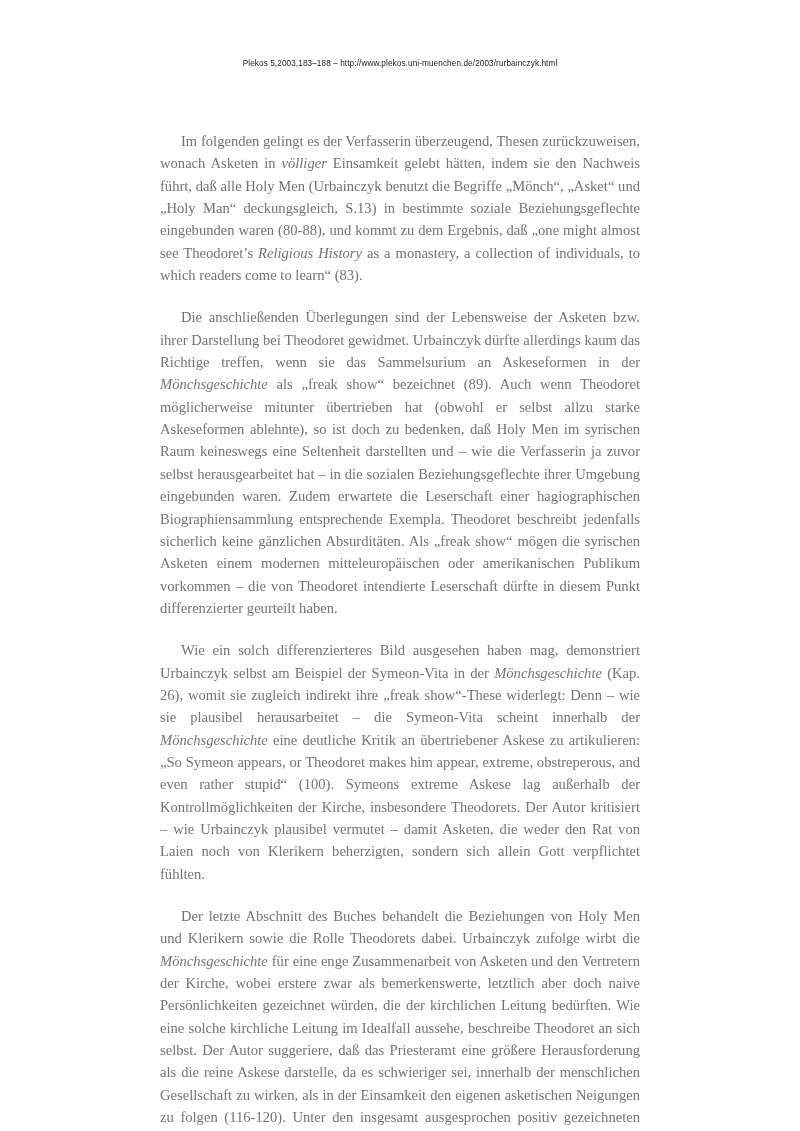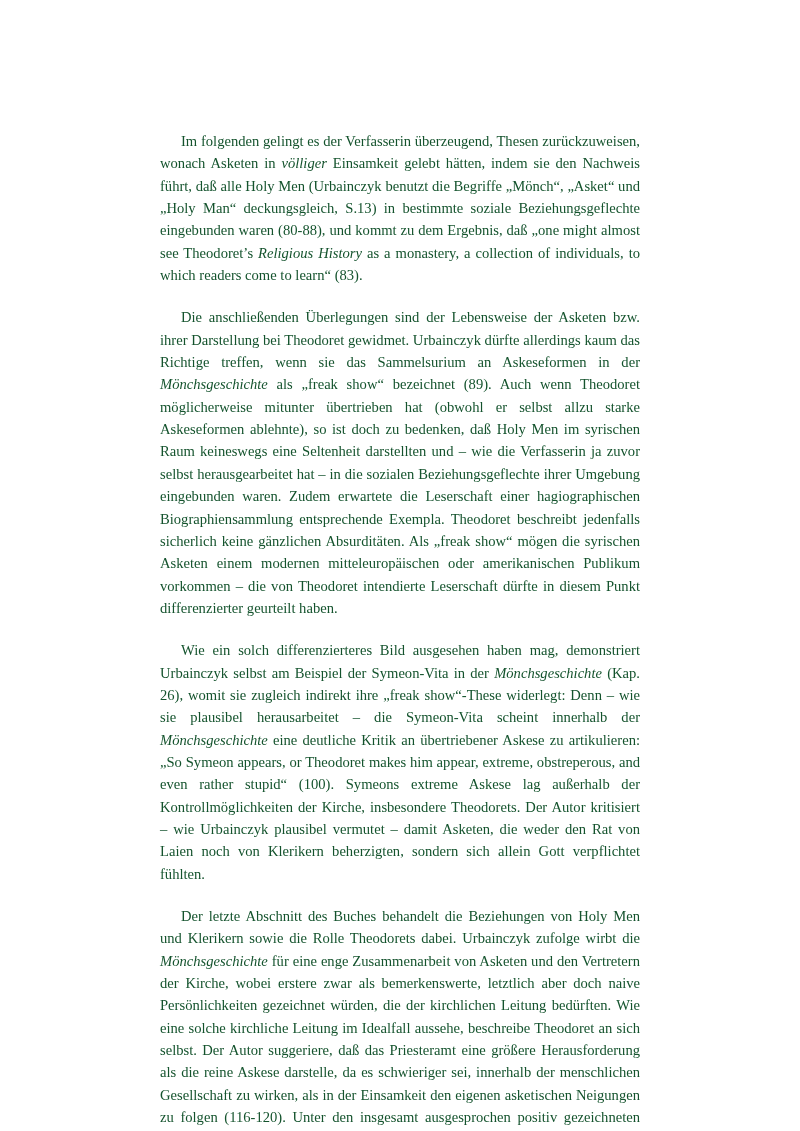--- a/index.html
+++ b/index.html
@@ -42,36 +42,37 @@
     top: 130px;
     width: 480px;
   }
   .para {
     margin: 0 0 20px 0;
     font-size: 14.6px;
     line-height: 22.35px;
     text-align: justify;
     text-justify: inter-word;
     text-indent: 21px;
-    color: #14532d;
+    color: #737373;
     hyphens: none;
     -webkit-hyphens: none;
   }
   .para:last-child {
     margin-bottom: 0;
   }
   .it {
     font-style: italic;
   }
 </style>
 </head>
 <body>
 
 <div class="page">
 
+  <div class="running-header">Plekos 5,2003,183–188 – http://www.plekos.uni-muenchen.de/2003/rurbainczyk.html</div>
 
   <div class="body-column">
       <p class="para">Im folgenden gelingt es der Verfasserin überzeugend, Thesen zurückzuweisen, wonach Asketen in <span class="it">völliger</span> Einsamkeit gelebt hätten, indem sie den Nachweis führt, daß alle Holy Men (Urbainczyk benutzt die Begriffe „Mönch“, „Asket“ und „Holy Man“ deckungsgleich, S.13) in bestimmte soziale Beziehungsgeflechte eingebunden waren (80-88), und kommt zu dem Ergebnis, daß „one might almost see Theodoret’s <span class="it">Religious History</span> as a monastery, a collection of individuals, to which readers come to learn“ (83).</p>
       <p class="para">Die anschließenden Überlegungen sind der Lebensweise der Asketen bzw. ihrer Darstellung bei Theodoret gewidmet. Urbainczyk dürfte allerdings kaum das Richtige treffen, wenn sie das Sammelsurium an Askeseformen in der <span class="it">Mönchsgeschichte</span> als „freak show“ bezeichnet (89). Auch wenn Theodoret möglicherweise mitunter übertrieben hat (obwohl er selbst allzu starke Askeseformen ablehnte), so ist doch zu bedenken, daß Holy Men im syrischen Raum keineswegs eine Seltenheit darstellten und – wie die Verfasserin ja zuvor selbst herausgearbeitet hat – in die sozialen Beziehungsgeflechte ihrer Umgebung eingebunden waren. Zudem erwartete die Leserschaft einer hagiographischen Biographiensammlung entsprechende Exempla. Theodoret beschreibt jedenfalls sicherlich keine gänzlichen Absurditäten. Als „freak show“ mögen die syrischen Asketen einem modernen mitteleuropäischen oder amerikanischen Publikum vorkommen – die von Theodoret intendierte Leserschaft dürfte in diesem Punkt differenzierter geurteilt haben.</p>
       <p class="para">Wie ein solch differenzierteres Bild ausgesehen haben mag, demonstriert Urbainczyk selbst am Beispiel der Symeon-Vita in der <span class="it">Mönchsgeschichte</span> (Kap. 26), womit sie zugleich indirekt ihre „freak show“-These widerlegt: Denn – wie sie plausibel herausarbeitet – die Symeon-Vita scheint innerhalb der <span class="it">Mönchsgeschichte</span> eine deutliche Kritik an übertriebener Askese zu artikulieren: „So Symeon appears, or Theodoret makes him appear, extreme, obstreperous, and even rather stupid“ (100). Symeons extreme Askese lag außerhalb der Kontrollmöglichkeiten der Kirche, insbesondere Theodorets. Der Autor kritisiert – wie Urbainczyk plausibel vermutet – damit Asketen, die weder den Rat von Laien noch von Klerikern beherzigten, sondern sich allein Gott verpflichtet fühlten.</p>
       <p class="para">Der letzte Abschnitt des Buches behandelt die Beziehungen von Holy Men und Klerikern sowie die Rolle Theodorets dabei. Urbainczyk zufolge wirbt die <span class="it">Mönchsgeschichte</span> für eine enge Zusammenarbeit von Asketen und den Vertretern der Kirche, wobei erstere zwar als bemerkenswerte, letztlich aber doch naive Persönlichkeiten gezeichnet würden, die der kirchlichen Leitung bedürften. Wie eine solche kirchliche Leitung im Idealfall aussehe, beschreibe Theodoret an sich selbst. Der Autor suggeriere, daß das Priesteramt eine größere Herausforderung als die reine Askese darstelle, da es schwieriger sei, innerhalb der menschlichen Gesellschaft zu wirken, als in der Einsamkeit den eigenen asketischen Neigungen zu folgen (116-120). Unter den insgesamt ausgesprochen positiv gezeichneten Klerikern nähmen für Theodoret vor allem die Bischöfe eine Sonderstellung ein, denn sie müßten sich außergewöhnliche Verdienste erwerben. Der einzige Bischof, der dabei ausführlicher geschildert werde, sei Theodoret selbst. Er kümmere sich um die Asketen, betreue sie</p>
     </div>
 
 </div>
 

